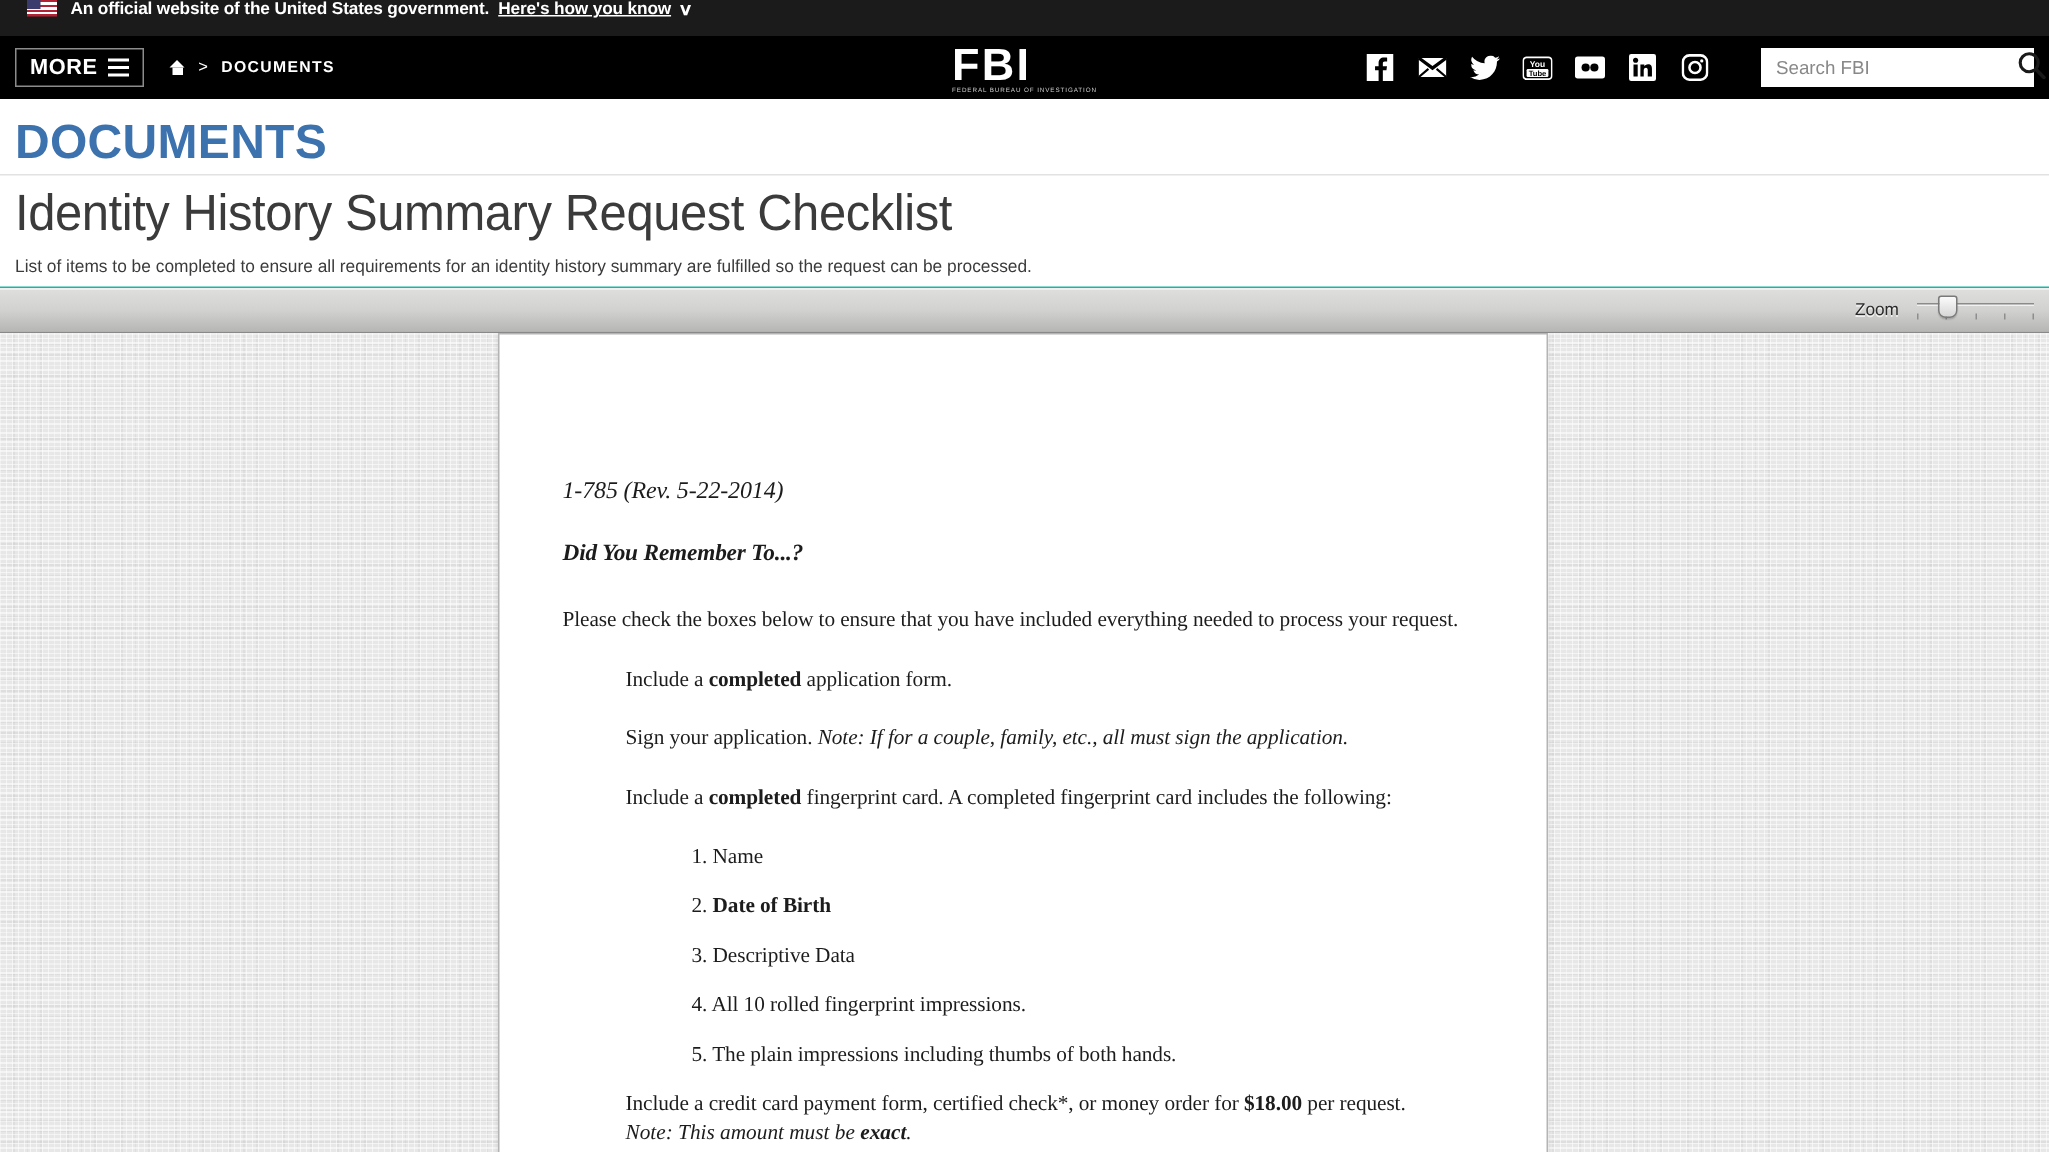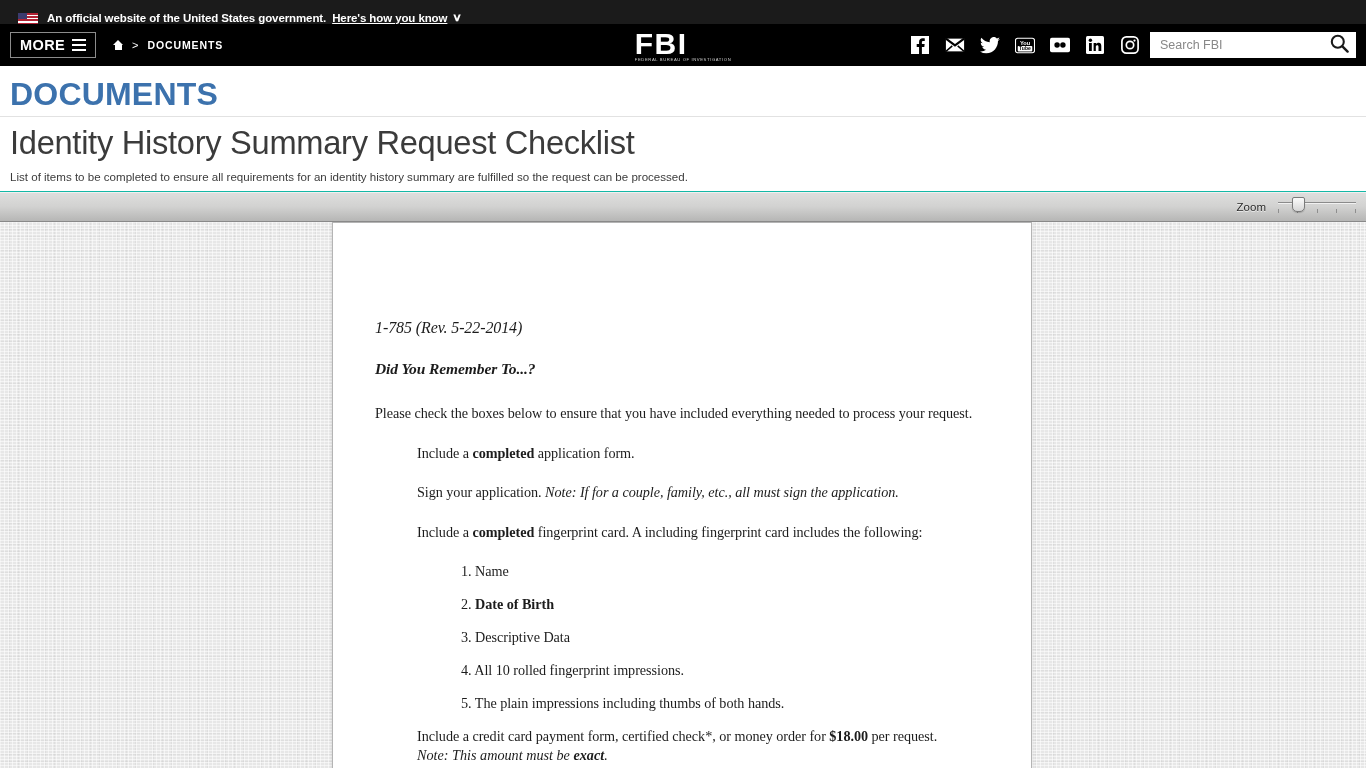--- a/index.html
+++ b/index.html
@@ -9,21 +9,21 @@
     overflow: hidden;
     font-family: "Liberation Sans", sans-serif;
     background: #ffffff;
   }
 
   
   #gov-banner {
     height: 24px;
     background: #1b1b1b;
     display: flex;
-    align-items: flex-end;
+    align-items: flex-start;
     padding-left: 18px;
     color: #ffffff;
     font-size: 11.5px;
     font-weight: bold;
     letter-spacing: -0.1px;
   }
   #gov-banner .flag {
     width: 20px;
     height: 11px;
     margin-right: 9px;
@@ -161,21 +161,21 @@
     display: inline-flex;
     align-items: center;
     justify-content: center;
     cursor: pointer;
   }
   #social svg { display: block; }
 
   #search-wrap {
     position: absolute;
     right: 10px;
-    width: 206px;
+    width: 182px;
     height: 26px;
     background: #ffffff;
     display: flex;
     align-items: center;
   }
   #search-input {
     border: 0;
     outline: none;
     flex: 1;
     height: 100%;
@@ -476,21 +476,21 @@
 
   <div id="pdf-canvas">
     <div id="pdf-page">
       <div class="inner">
         <div class="doc-formno">1-785 (Rev. 5-22-2014)</div>
         <div class="doc-heading">Did You Remember To...?</div>
         <div class="doc-intro">Please check the boxes below to ensure that you have included everything needed to process your request.</div>
         <div id="doc-items">
             <div class="doc-item"><span>Include a </span><span class="b">completed</span><span> application form.</span></div>
             <div class="doc-item"><span>Sign your application. </span><span class="i">Note: If for a couple, family, etc., all must sign the application.</span></div>
-            <div class="doc-item"><span>Include a </span><span class="b">completed</span><span> fingerprint card. A including fingerprint card includes the following:</span></div>
+            <div class="doc-item"><span>Include a </span><span class="b">completed</span><span> fingerprint card. A completed fingerprint card includes the following:</span></div>
           </div>
         <div id="doc-subitems">
             <div class="doc-sub"><span>1. </span><span>Name</span></div>
             <div class="doc-sub"><span>2. </span><span class="b">Date of Birth</span></div>
             <div class="doc-sub"><span>3. </span><span>Descriptive Data</span></div>
             <div class="doc-sub"><span>4. </span><span>All 10 rolled fingerprint impressions.</span></div>
             <div class="doc-sub"><span>5. </span><span>The plain impressions including thumbs of both hands.</span></div>
           </div>
         <div id="doc-payment" class="doc-item" style="margin-bottom: 0px;"><span>Include a credit card payment form, certified check*, or money order for </span><span class="b">$18.00</span><span> per request.</span></div>
         <div class="doc-note-line">

